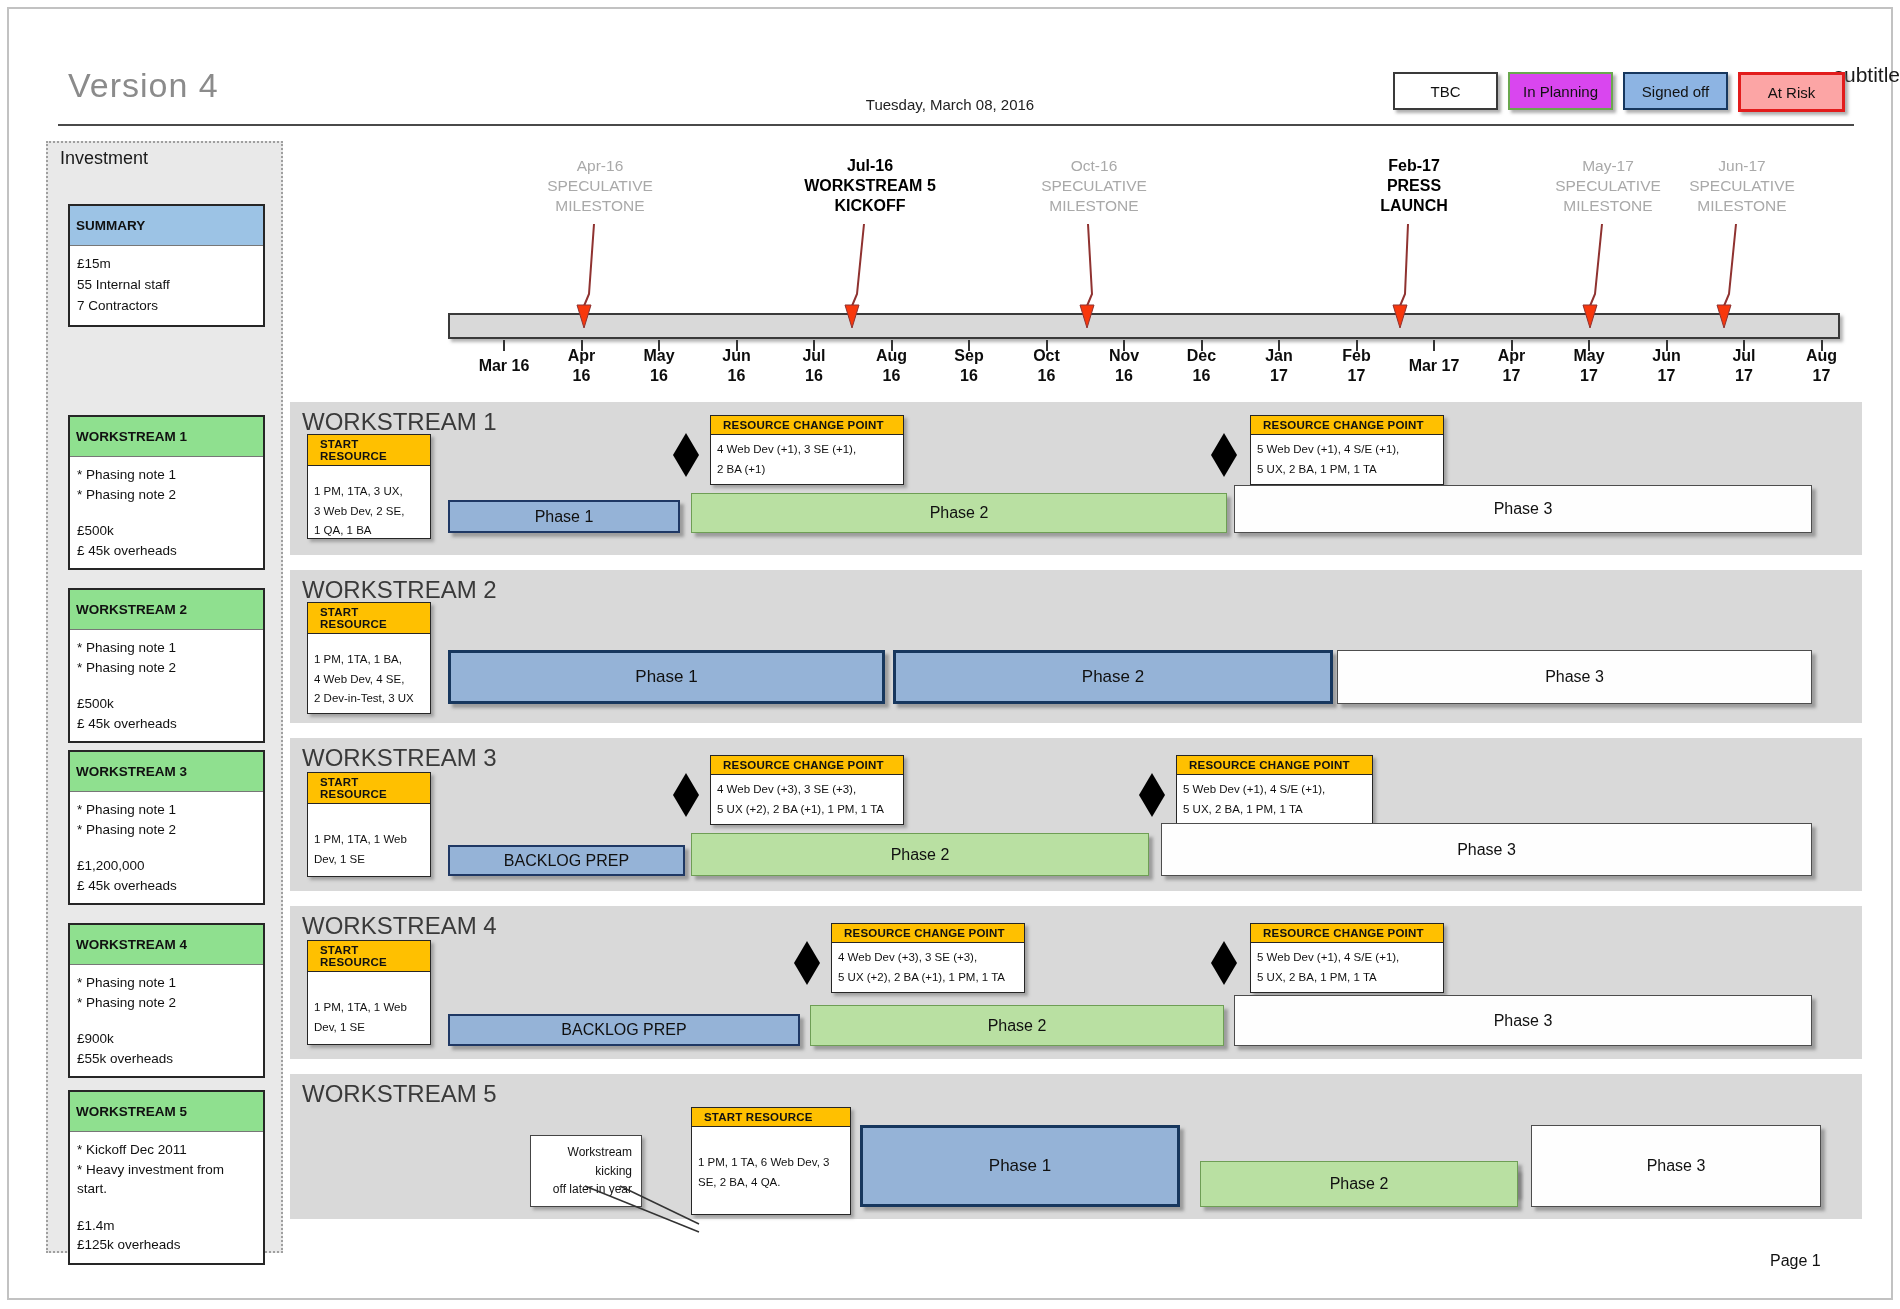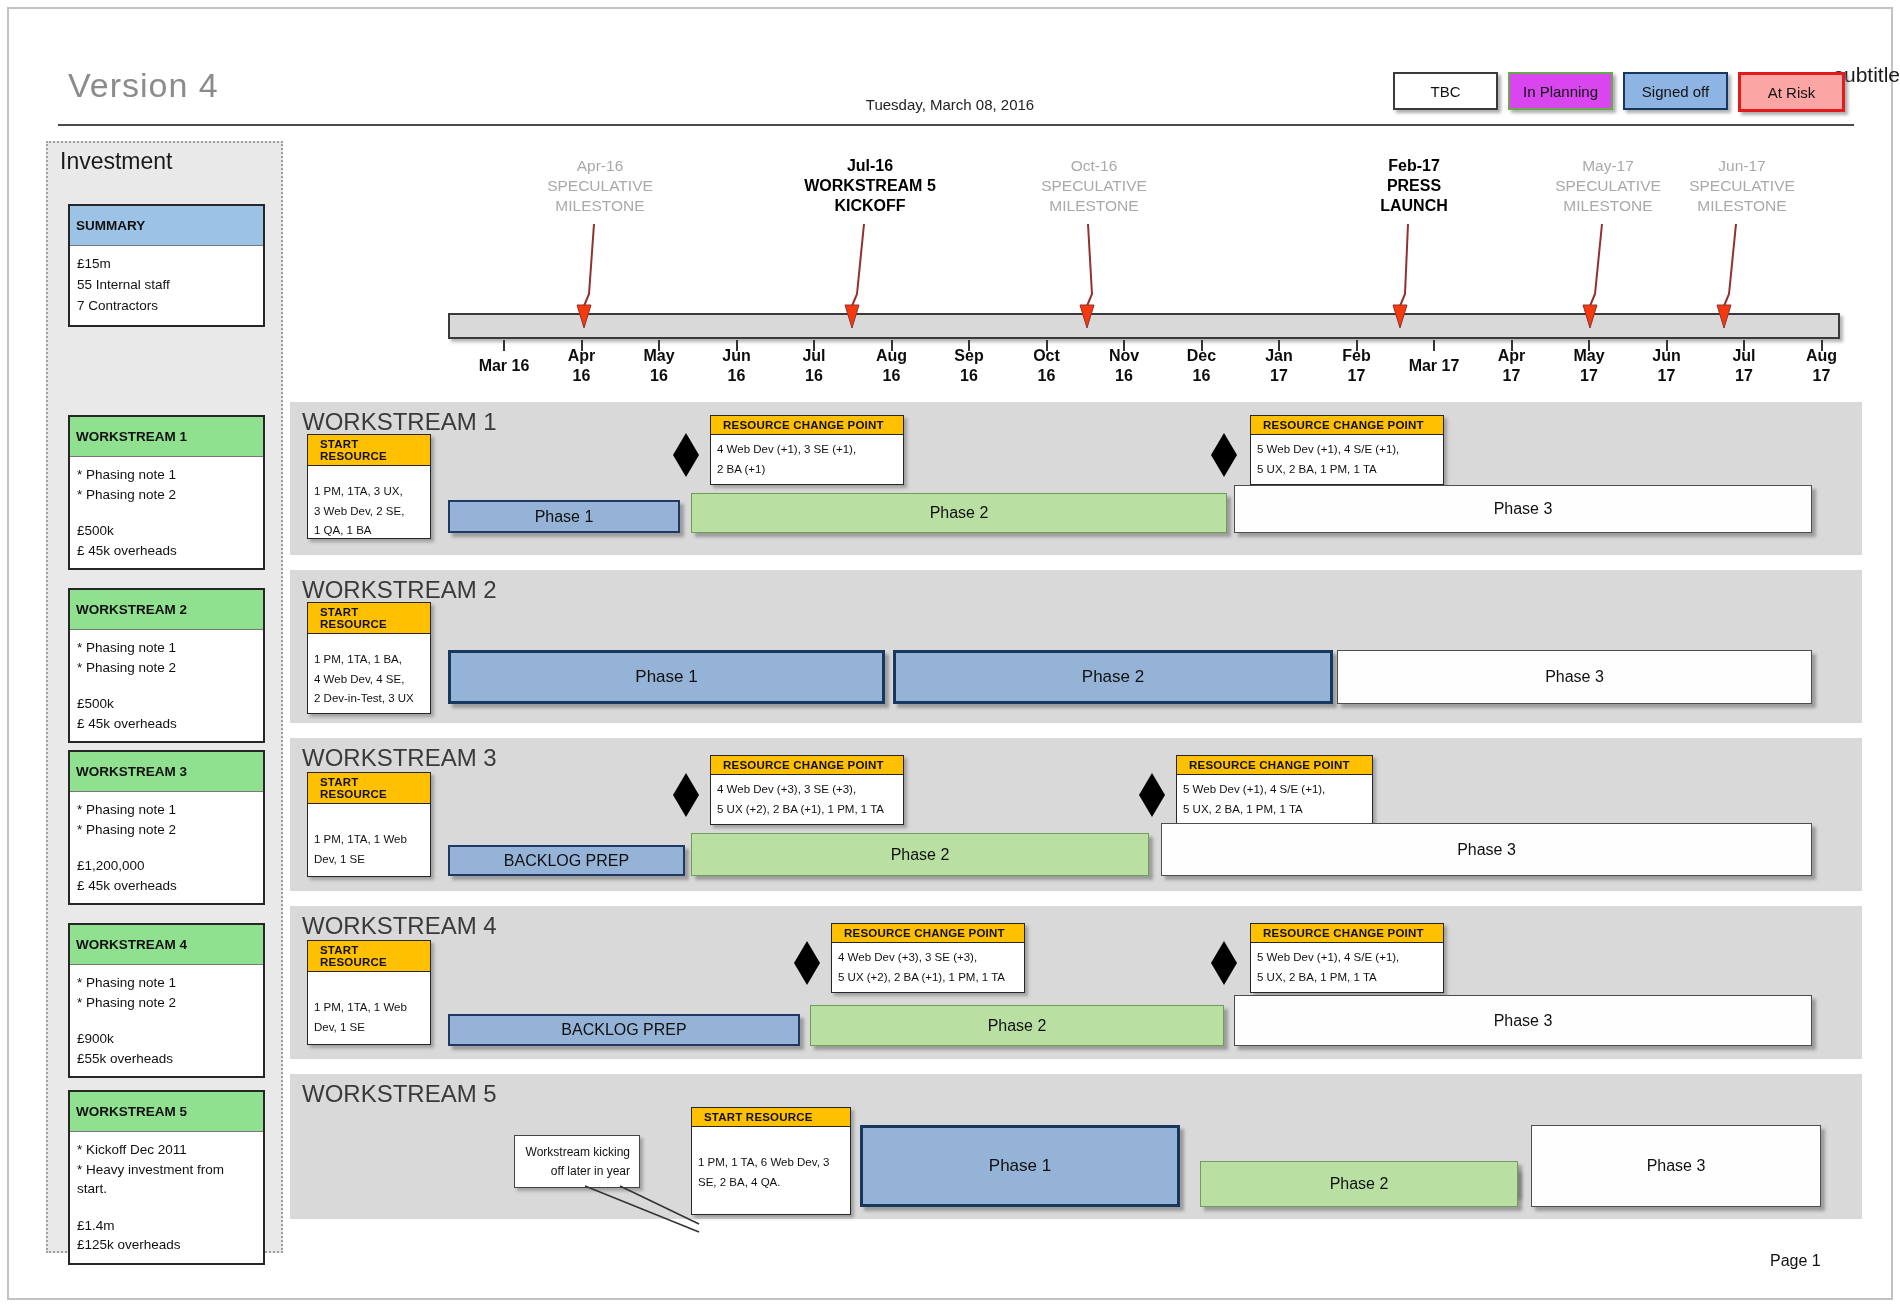--- a/index.html
+++ b/index.html
@@ -11,21 +11,21 @@
   .subtitle{position:absolute;left:0;top:63px;width:100%;text-align:right;font-size:21px;color:#1a1a1a;}
   .hdate{position:absolute;left:0;top:96px;width:100%;text-align:center;font-size:15px;color:#222;}
   .version{position:absolute;left:68px;top:66px;font-size:34px;color:#8b8b8b;letter-spacing:1px;}
   .legend{position:absolute;left:1393px;top:72px;display:flex;gap:10px;}
   .chip{width:101px;height:34px;display:flex;align-items:center;justify-content:center;
         font-size:15px;color:#111;background:#fff;border:2px solid #333;
         box-shadow:3px 3px 3px rgba(110,110,110,.55);}
   .header-rule{position:absolute;left:58px;top:124px;width:1796px;height:2px;background:#4a4a4a;}
   
   .sidebar{position:absolute;left:46px;top:141px;width:237px;height:1112px;background:#e9e9e9;border:2px dotted #9f9f9f;box-sizing:border-box;}
-  .sidebar-title{position:absolute;left:60px;top:148px;font-size:23px;color:#1a1a1a;}
+  .sidebar-title{position:absolute;left:60px;top:148px;font-size:18px;color:#1a1a1a;}
   .sbox{position:absolute;left:68px;width:197px;background:#fff;border:2px solid #262626;box-sizing:border-box;font-size:13.5px;}
   .sbox .hd{padding:12px 6px;font-weight:bold;border-bottom:1px solid #777;}
   .sbox.blue .hd{background:#9cc3e5;}
   .sbox.green .hd{background:#8fe08f;}
   .sbox .bd{padding:8px 7px;line-height:1.45;}
   .sbox .gap{height:17px;}
   
   .tl-bar{position:absolute;background:#d9d9d9;border:2px solid #3a3a3a;box-sizing:border-box;
           box-shadow:3px 3px 3px rgba(110,110,110,.5);}
   .tick{position:absolute;width:2px;height:11px;background:#333;top:340px;}
@@ -382,21 +382,21 @@
         <span>BACKLOG PREP</span>
       </div>
       <div class="phase green" style="left: 810px; top: 1005px; width: 414px; height: 41px;">
         <span>Phase 2</span>
       </div>
       <div class="phase white" style="left: 1234px; top: 995px; width: 578px; height: 51px;">
         <span>Phase 3</span>
       </div>
       <div class="band" style="top: 1074px; height: 145px;"></div>
       <div class="band-title" style="left: 302px; top: 1080px;">WORKSTREAM 5</div>
-      <div class="callout" style="left: 514px; top: 1135px; width: 126px; min-height: 52px;">
+      <div class="callout" style="left: 530px; top: 1135px; width: 112px; min-height: 52px;">
         <div>Workstream kicking</div>
         <div>off later in year</div>
       </div>
       <div class="ibox start two" style="left: 691px; top: 1107px; width: 160px; height: 108px;">
         <div class="hd">START RESOURCE</div>
         <div class="bd">
           <div>1 PM, 1 TA, 6 Web Dev, 3</div>
           <div>SE, 2 BA, 4 QA.</div>
         </div>
       </div>

